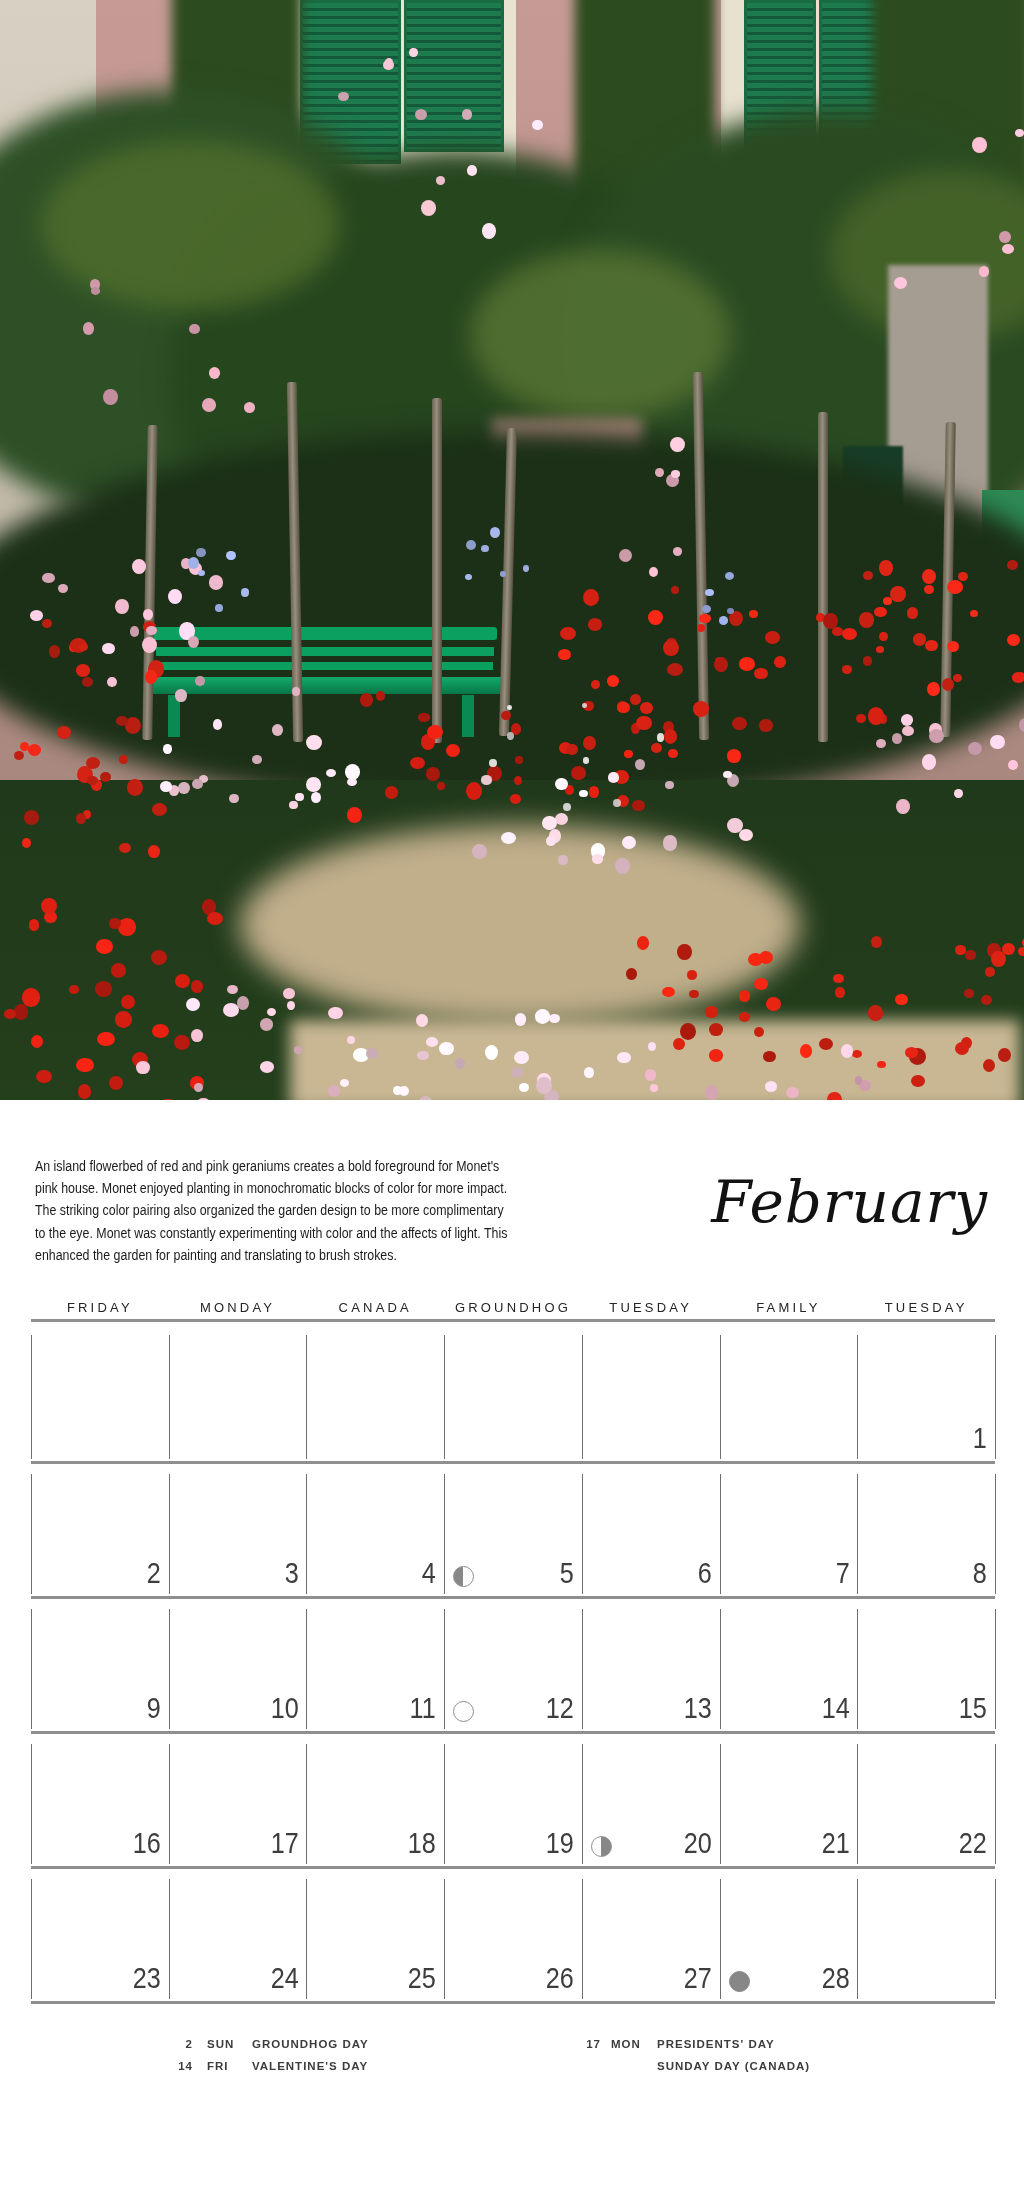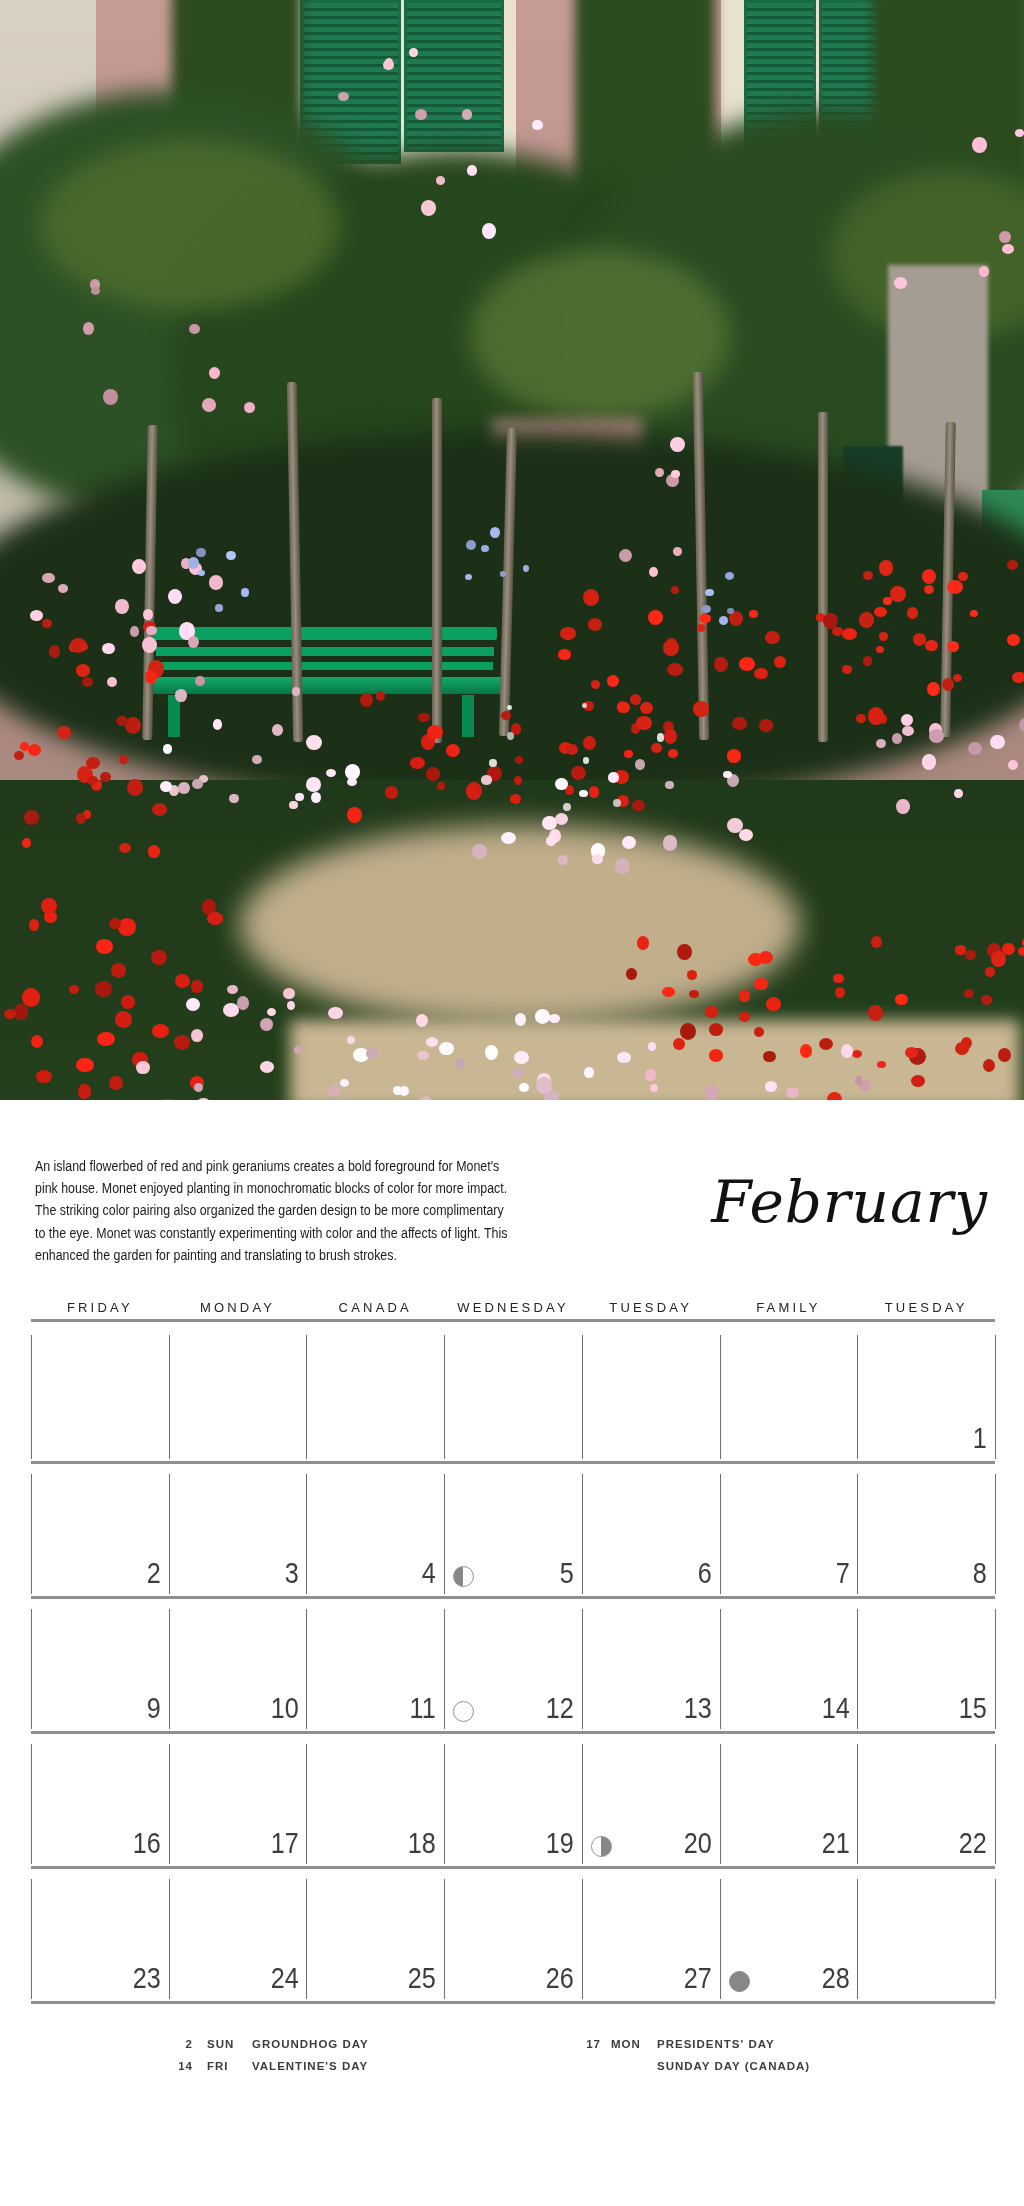--- a/index.html
+++ b/index.html
@@ -534,21 +534,21 @@
       <div class="caption-line">to the eye. Monet was constantly experimenting with color and the affects of light. This</div>
       <div class="caption-line">enhanced the garden for painting and translating to brush strokes.</div>
     </div>
 
   <div class="month-title">February</div>
 
   <div id="calendar-layer">
       <div class="weekday" style="left: 31px; width: 137.714px;">FRIDAY</div>
       <div class="weekday" style="left: 168.714px; width: 137.714px;">MONDAY</div>
       <div class="weekday" style="left: 306.429px; width: 137.714px;">CANADA</div>
-      <div class="weekday" style="left: 444.143px; width: 137.714px;">WEDNESDAY</div>
+      <div class="weekday" style="left: 444.143px; width: 137.714px;">GROUNDHOG</div>
       <div class="weekday" style="left: 581.857px; width: 137.714px;">TUESDAY</div>
       <div class="weekday" style="left: 719.571px; width: 137.714px;">FAMILY</div>
       <div class="weekday" style="left: 857.286px; width: 137.714px;">TUESDAY</div>
       <div class="hline" style="top: 1319px;"></div>
       <div class="hline" style="top: 1461px;"></div>
       <div class="vline" style="left: 31px; top: 1335px; height: 124px;"></div>
       <div class="vline" style="left: 168.714px; top: 1335px; height: 124px;"></div>
       <div class="vline" style="left: 306.429px; top: 1335px; height: 124px;"></div>
       <div class="vline" style="left: 444.143px; top: 1335px; height: 124px;"></div>
       <div class="vline" style="left: 581.857px; top: 1335px; height: 124px;"></div>

